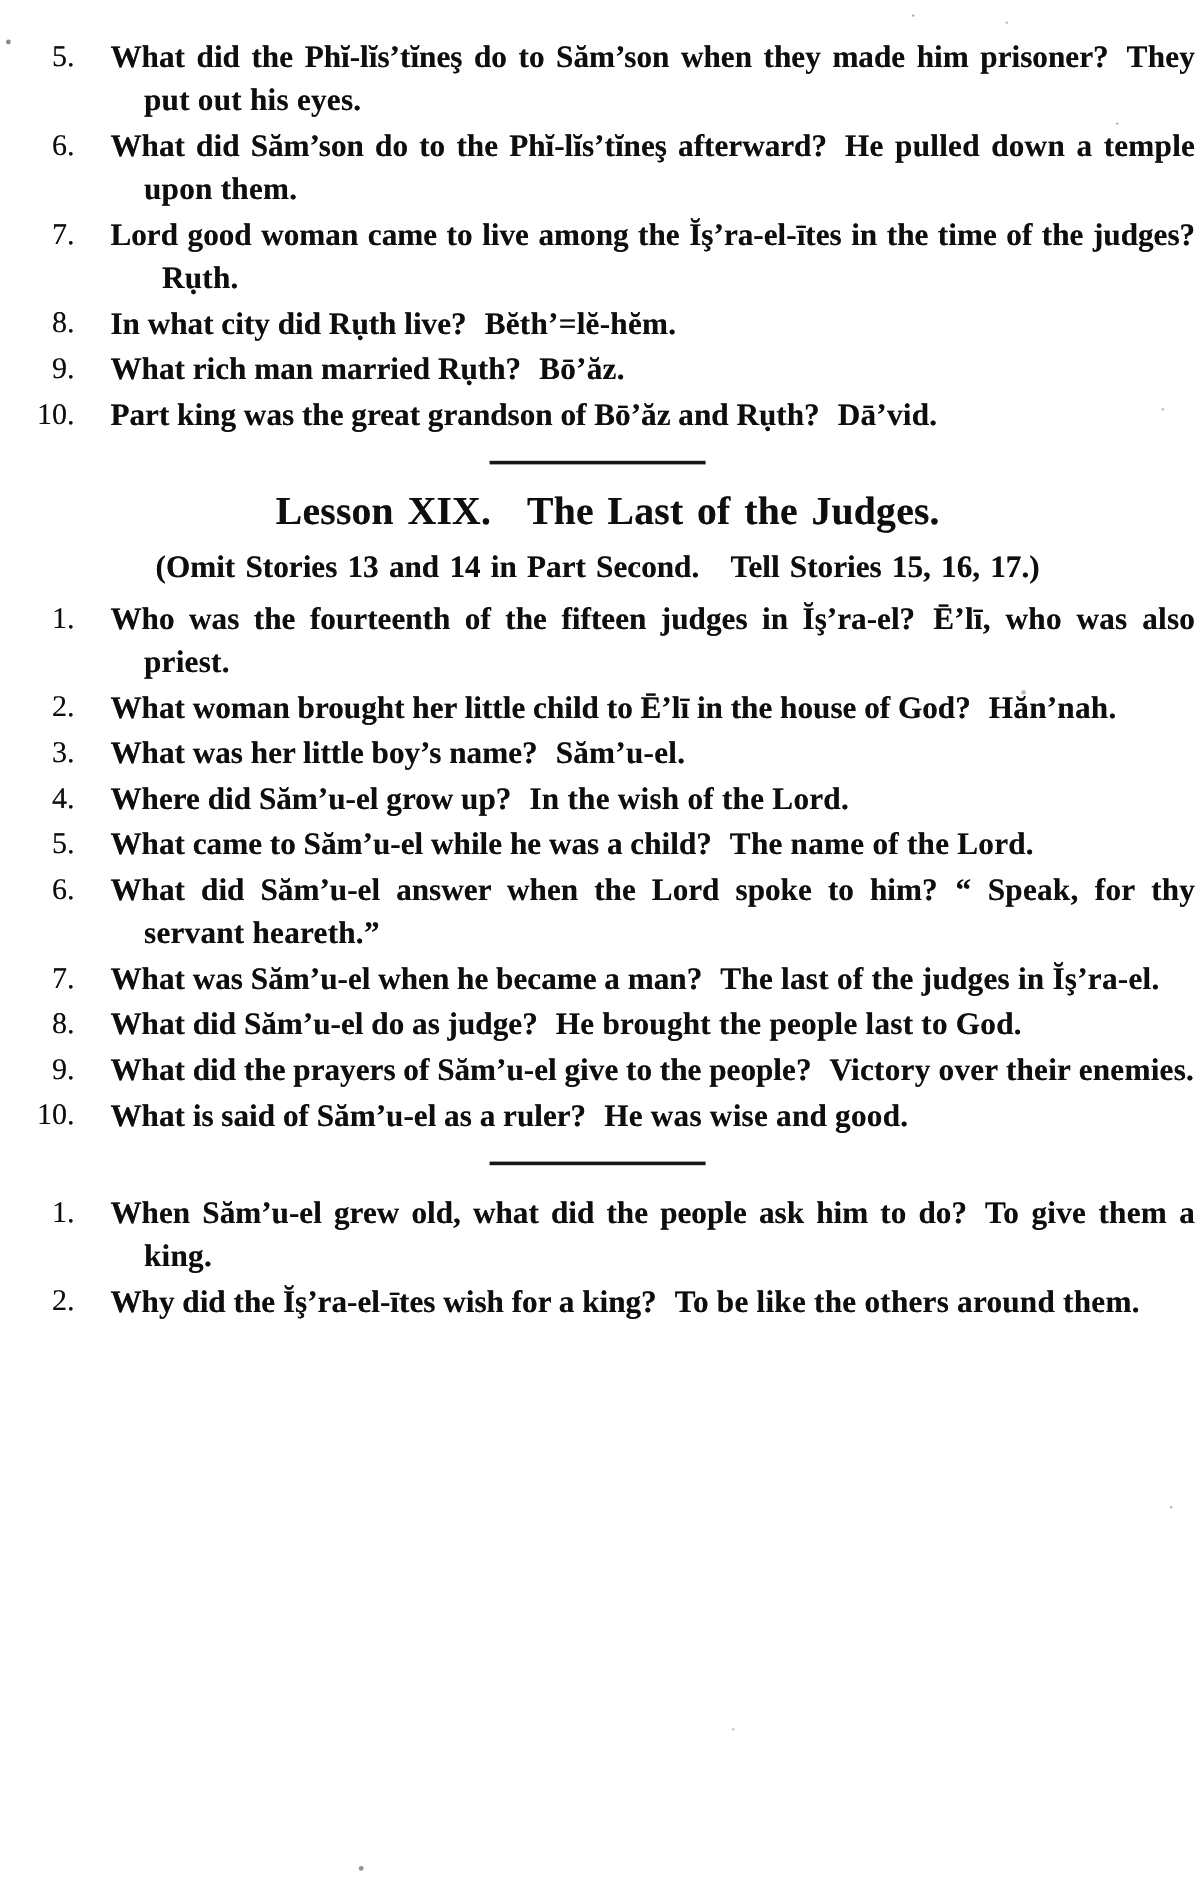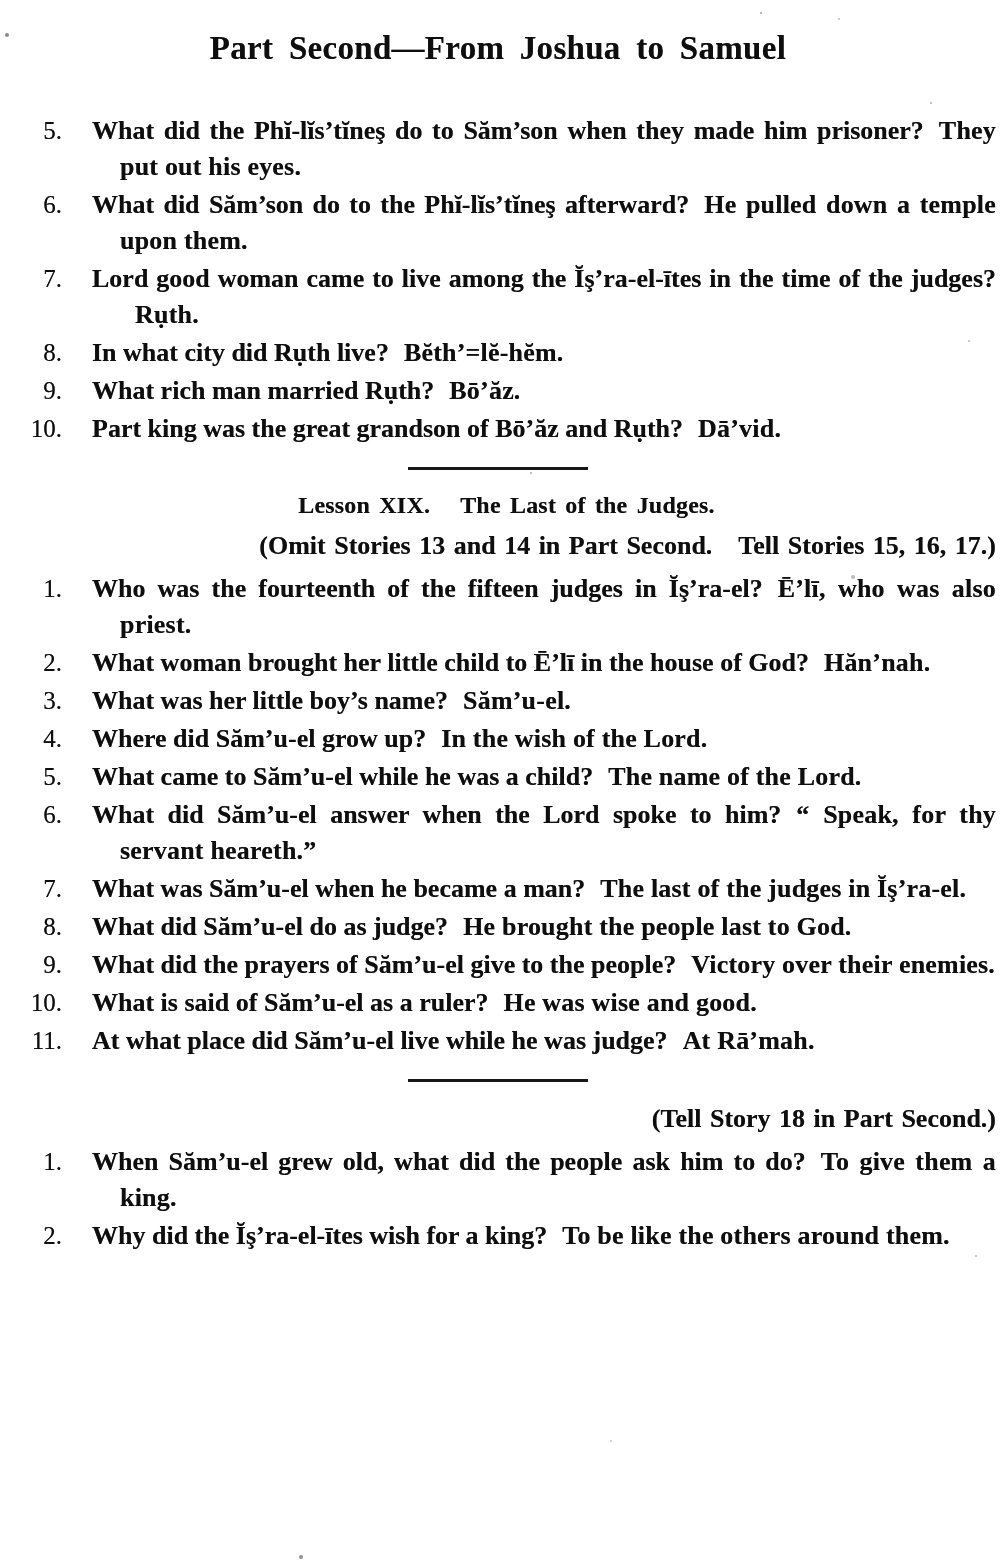--- a/index.html
+++ b/index.html
@@ -60,31 +60,31 @@
   }
   .divider {
     width: 180px;
     height: 3px;
     background: #171717;
     margin: 20px auto 22px auto;
   }
   .lesson-heading {
     margin: 0 0 12px 17px;
     text-align: center;
-    font-size: 24px;
+    font-size: 33px;
     font-weight: 700;
     word-spacing: 3px;
     letter-spacing: 0.2px;
   }
   .lesson-heading .lesson-title-text {
     margin-left: 30px;
   }
   .lesson-note {
     margin: 0 0 10px 0;
-    text-align: right;
+    text-align: center;
     font-size: 26px;
     font-weight: 700;
     word-spacing: 2px;
   }
   .specks {
     position: absolute;
     top: 0; left: 0;
     width: 2px; height: 2px;
     background: transparent;
     border-radius: 50%;
@@ -101,21 +101,20 @@
       300px 1556px 0 1px rgba(40,40,40,0.5);
   }
 </style>
 </head>
 <body>
 
 <div class="specks"></div>
 
 <div class="page">
 
-  <h1 class="part-title">Part Second—From Joshua to Samuel</h1>
 
   <ol class="qa-list">
       <li class="qa-item"><span class="num">5.</span><span class="question">What did the Phĭ-lĭs’tĭneş do to Săm’son when they made him prisoner?</span><span class="answer">They put out his eyes.</span></li>
       <li class="qa-item"><span class="num">6.</span><span class="question">What did Săm’son do to the Phĭ-lĭs’tĭneş afterward?</span><span class="answer">He pulled down a temple upon them.</span></li>
       <li class="qa-item"><span class="num">7.</span><span class="question">Lord good woman came to live among the Ĭş’ra-el-ītes in the time of the judges?</span><span class="answer">Rụth.</span></li>
       <li class="qa-item"><span class="num">8.</span><span class="question">In what city did Rụth live?</span><span class="answer">Bĕth’=lĕ-hĕm.</span></li>
       <li class="qa-item"><span class="num">9.</span><span class="question">What rich man married Rụth?</span><span class="answer">Bō’ăz.</span></li>
       <li class="qa-item"><span class="num">10.</span><span class="question">Part king was the great grandson of Bō’ăz and Rụth?</span><span class="answer">Dā’vid.</span></li>
     </ol>
 
@@ -129,26 +128,24 @@
       <li class="qa-item"><span class="num">1.</span><span class="question">Who was the fourteenth of the fifteen judges in Ĭş’ra-el?</span><span class="answer">Ē’lī, who was also priest.</span></li>
       <li class="qa-item"><span class="num">2.</span><span class="question">What woman brought her little child to Ē’lī in the house of God?</span><span class="answer">Hăn’nah.</span></li>
       <li class="qa-item"><span class="num">3.</span><span class="question">What was her little boy’s name?</span><span class="answer">Săm’u-el.</span></li>
       <li class="qa-item"><span class="num">4.</span><span class="question">Where did Săm’u-el grow up?</span><span class="answer">In the wish of the Lord.</span></li>
       <li class="qa-item"><span class="num">5.</span><span class="question">What came to Săm’u-el while he was a child?</span><span class="answer">The name of the Lord.</span></li>
       <li class="qa-item"><span class="num">6.</span><span class="question">What did Săm’u-el answer when the Lord spoke to him?</span><span class="answer">“ Speak, for thy servant heareth.”</span></li>
       <li class="qa-item"><span class="num">7.</span><span class="question">What was Săm’u-el when he became a man?</span><span class="answer">The last of the judges in Ĭş’ra-el.</span></li>
       <li class="qa-item"><span class="num">8.</span><span class="question">What did Săm’u-el do as judge?</span><span class="answer">He brought the people last to God.</span></li>
       <li class="qa-item"><span class="num">9.</span><span class="question">What did the prayers of Săm’u-el give to the people?</span><span class="answer">Victory over their enemies.</span></li>
       <li class="qa-item"><span class="num">10.</span><span class="question">What is said of Săm’u-el as a ruler?</span><span class="answer">He was wise and good.</span></li>
-      <li class="qa-item"><span class="num">11.</span><span class="question">At what place did Săm’u-el live while he was judge?</span><span class="answer">At Rā’mah.</span></li>
     </ol>
 
   <div class="divider"></div>
 
 
-  <p class="lesson-note">(Tell Story 18 in Part Second.)</p>
 
   <ol class="qa-list">
       <li class="qa-item"><span class="num">1.</span><span class="question">When Săm’u-el grew old, what did the people ask him to do?</span><span class="answer">To give them a king.</span></li>
       <li class="qa-item"><span class="num">2.</span><span class="question">Why did the Ĭş’ra-el-ītes wish for a king?</span><span class="answer">To be like the others around them.</span></li>
     </ol>
 
 </div>
 
 </body></html>

